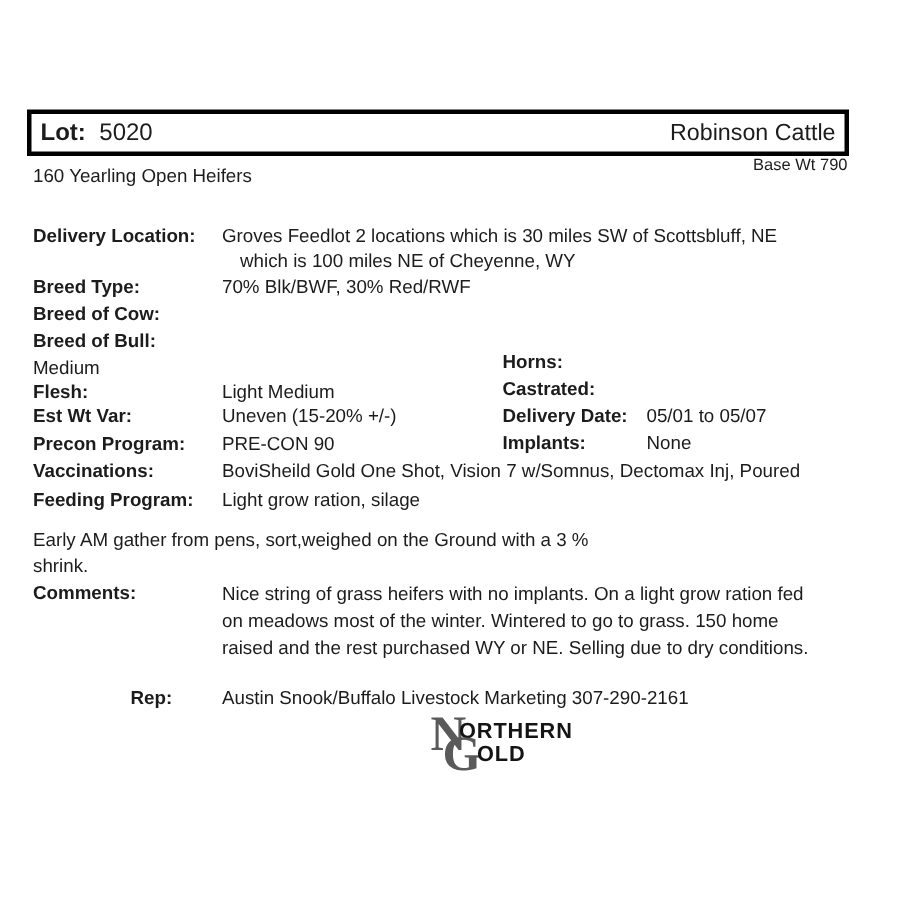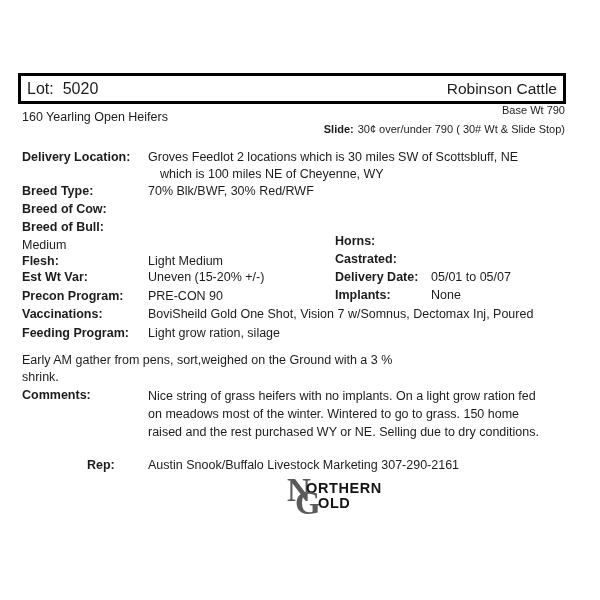--- a/index.html
+++ b/index.html
@@ -27,21 +27,21 @@
     height: 31px;
     border: 3px solid #000000;
     box-sizing: border-box;
     display: flex;
     align-items: center;
     justify-content: space-between;
     padding: 0 6px;
     background: #ffffff;
   }
   .lot-left { font-size: 16px; white-space: nowrap; }
-  .lot-left .lot-label { font-weight: normal; }
+  .lot-left .lot-label { font-weight: bold; }
   .lot-left .lot-number { margin-left: 9px; }
   .seller-name { font-size: 15.5px; white-space: nowrap; }
 
   
   .desc {
     position: absolute;
     left: 22px;
     top: 110px;
     font-size: 12.5px;
     white-space: nowrap;
@@ -151,23 +151,20 @@
   <div class="lot-box">
     <div class="lot-left">
       <span class="lot-label">Lot:</span><span class="lot-number">5020</span>
     </div>
     <div class="seller-name">Robinson Cattle</div>
   </div>
 
   <div class="desc">160 Yearling Open Heifers</div>
   <div class="subheader-right">
     <div>Base Wt 790</div>
-    <div>
-      <span class="slide-label">Slide:</span><span>30¢ over/under 790 ( 30# Wt &amp; Slide Stop)</span>
-    </div>
   </div>
 
   <div class="row row-delivery-location">
     <div class="lbl">Delivery Location:</div>
     <div class="val-lines">
       <div>Groves Feedlot 2 locations which is 30 miles SW of Scottsbluff, NE</div>
       <div style="padding-left:12px">which is 100 miles NE of Cheyenne, WY</div>
     </div>
   </div>
 

